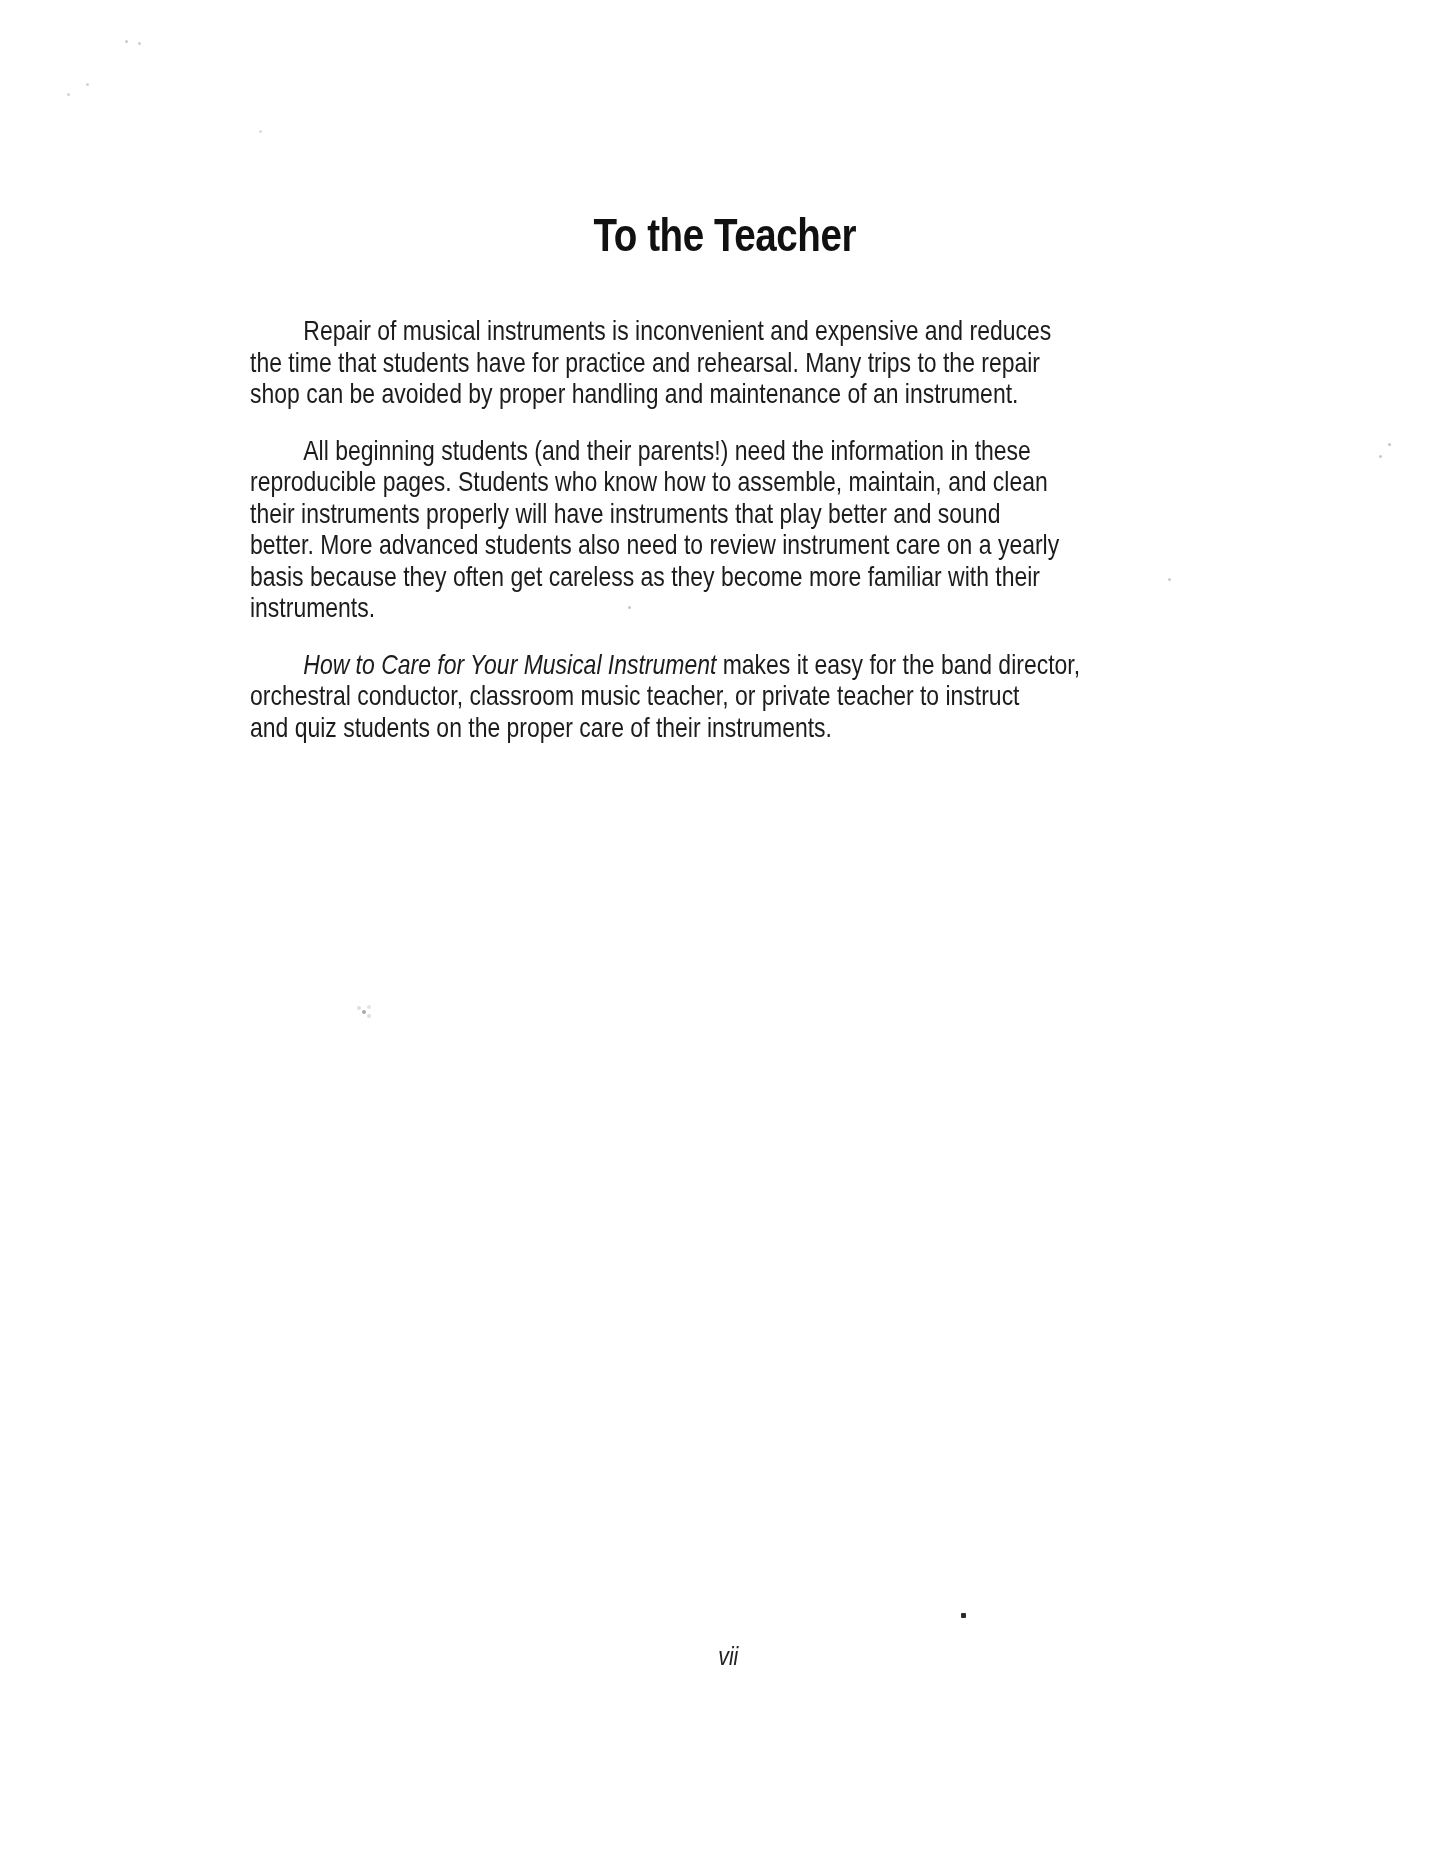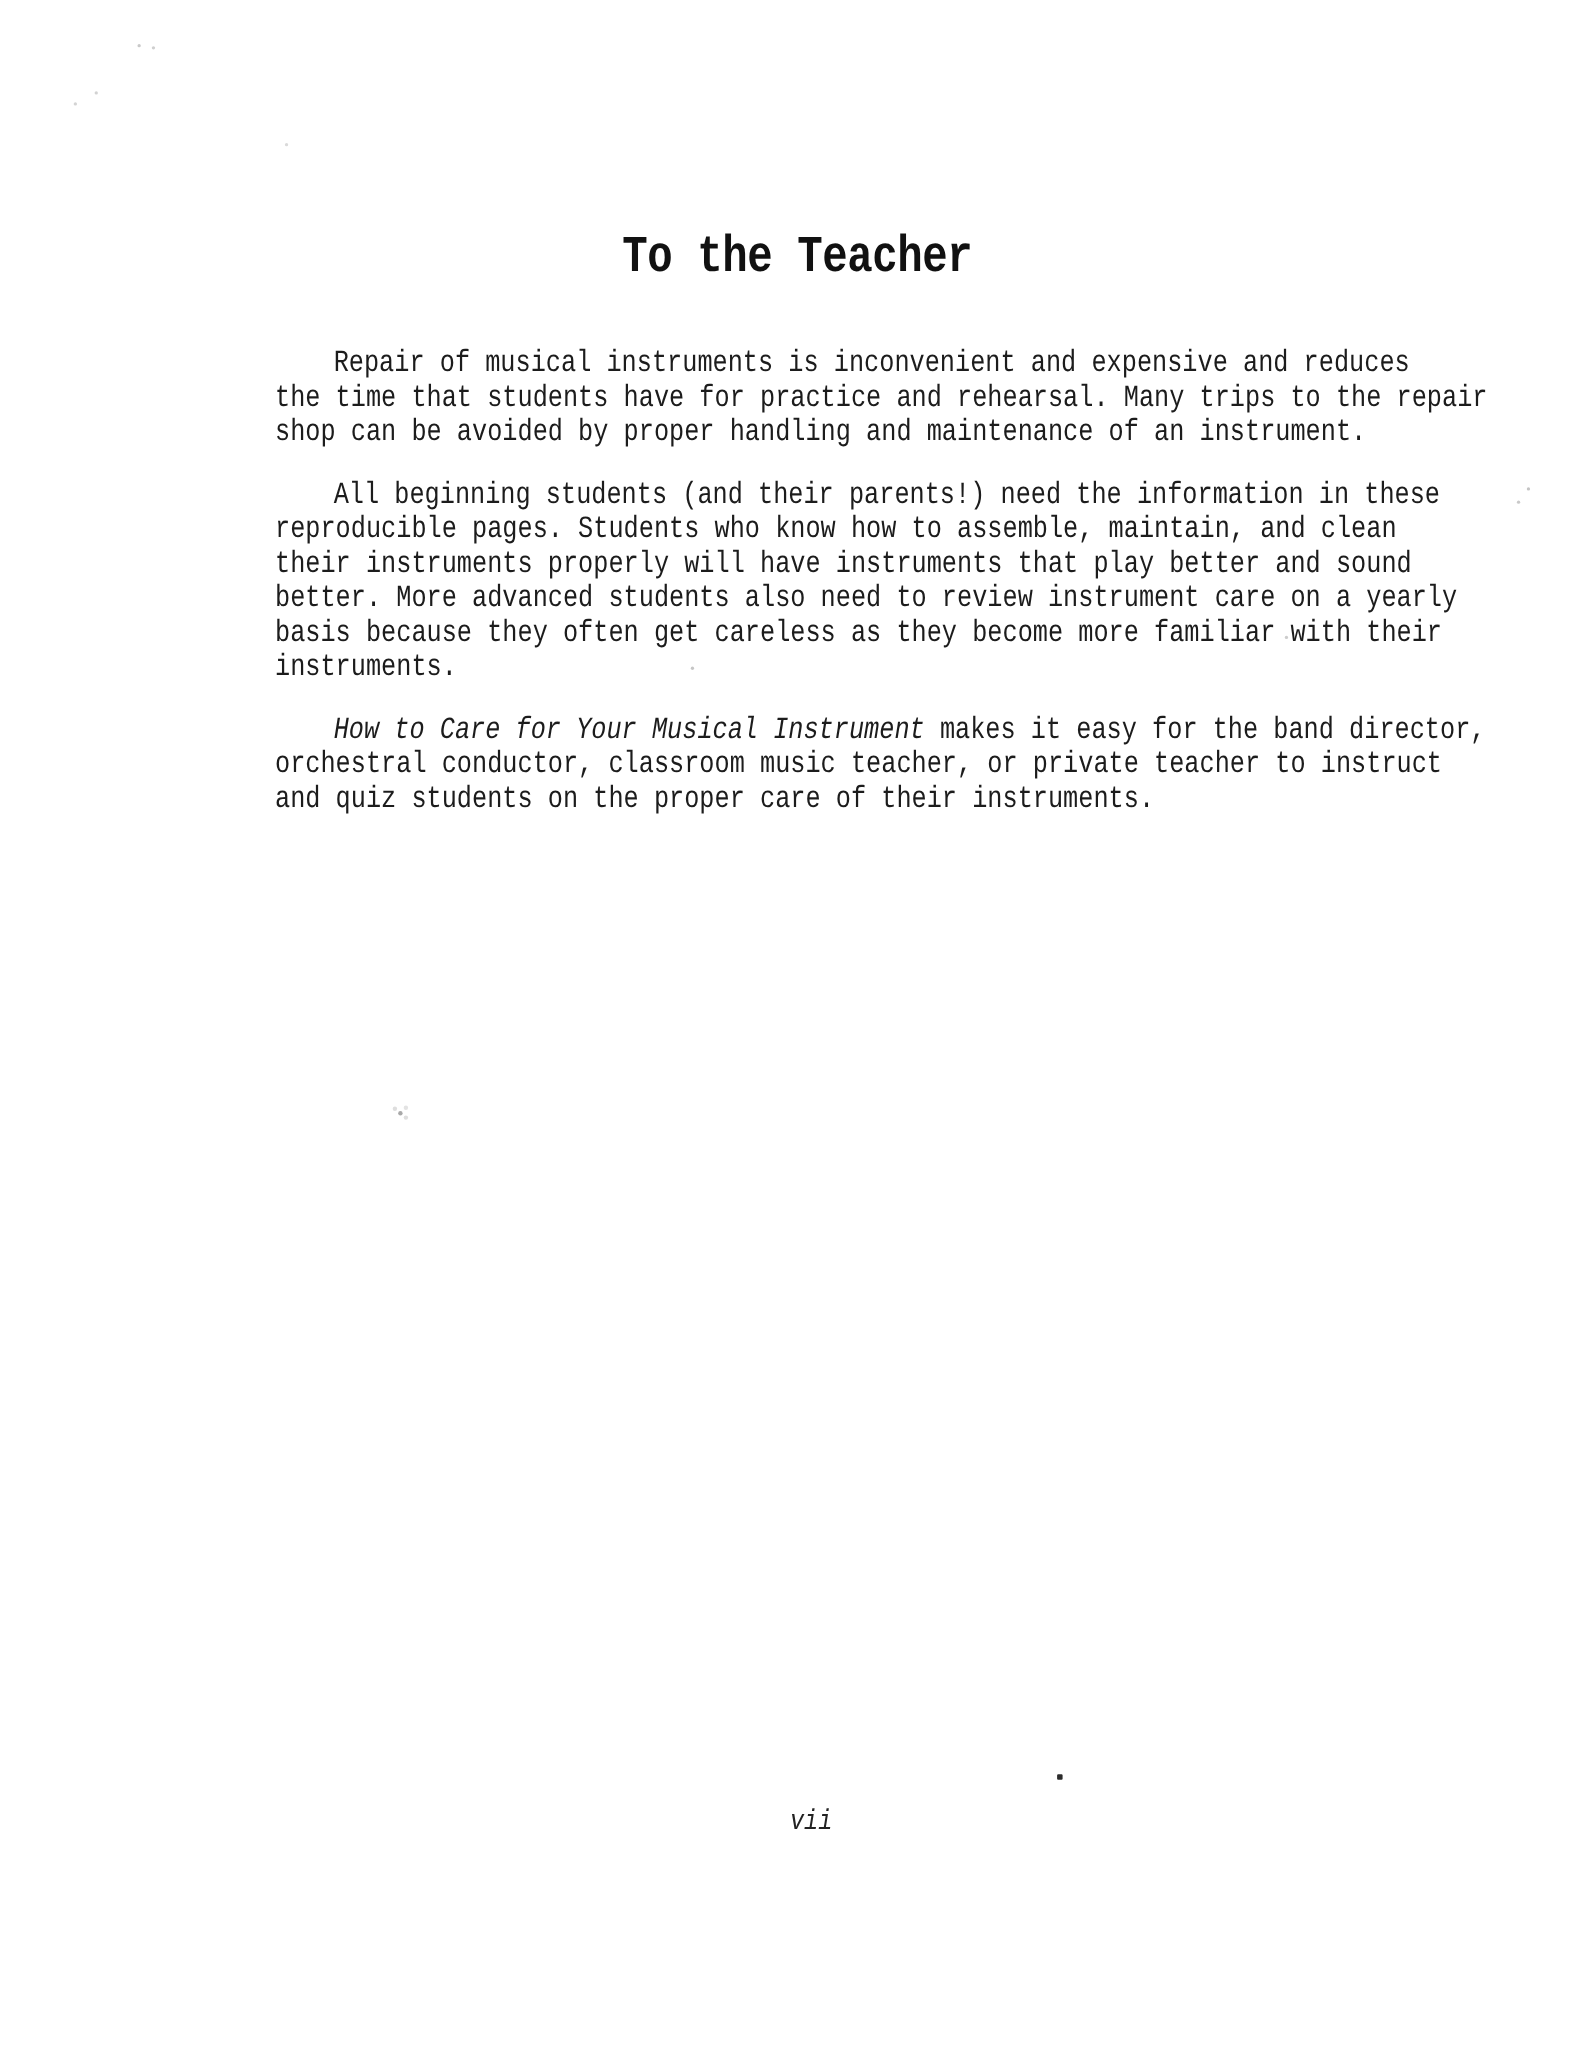--- a/index.html
+++ b/index.html
@@ -2,21 +2,21 @@
 <html><head>
 <meta charset="utf-8">
 <style>
   html, body { margin: 0; padding: 0; background: #ffffff; }
   .page {
     position: relative;
     width: 1445px;
     height: 1870px;
     background: #ffffff;
     overflow: hidden;
-    font-family: Liberation Mono, monospace;
+    font-family: Liberation Sans, sans-serif;
     color: #1c1c1c;
   }
   
   .text-column {
     position: absolute;
     left: 250px;
     top: 0;
     width: 1190px;
     height: 1870px;
     transform: scaleX(0.82);

